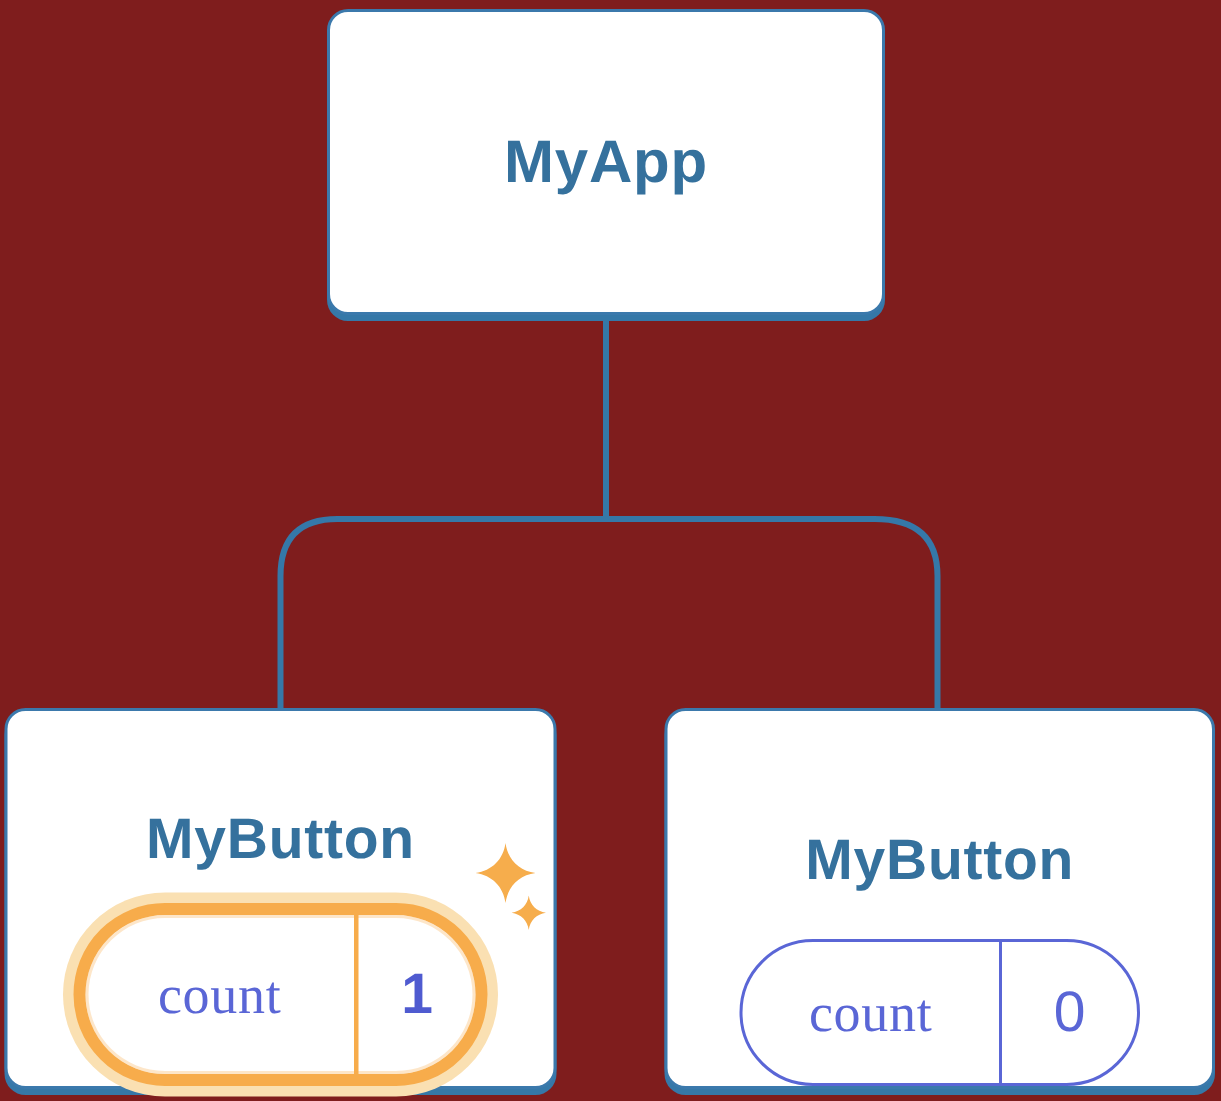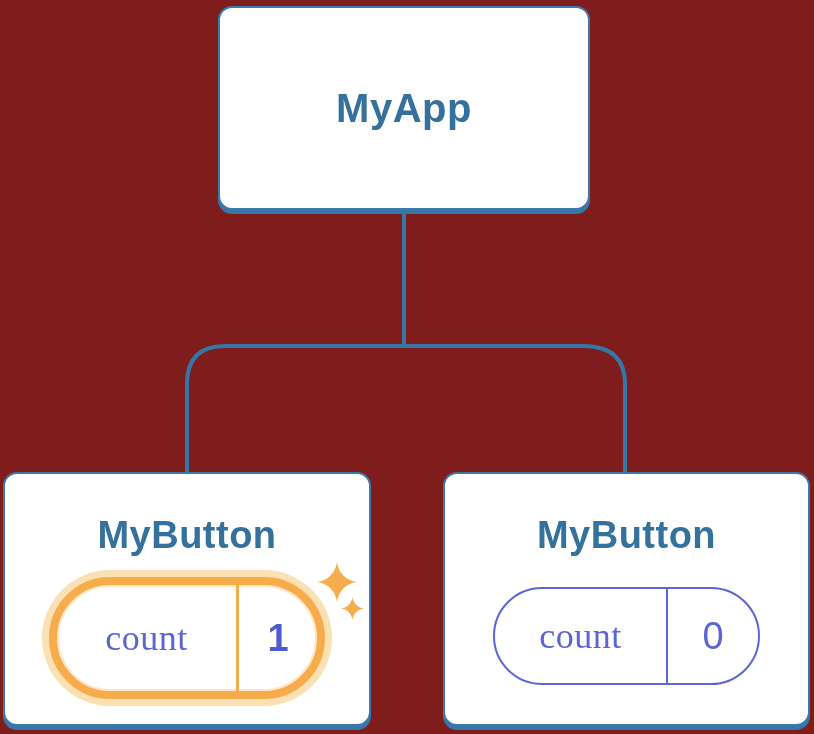--- a/index.html
+++ b/index.html
@@ -32,20 +32,21 @@
     align-items: center;
     justify-content: center;
   }
   .card-child {
     top: 472px;
     width: 368px; height: 254px;
     display: flex;
     flex-direction: column;
     align-items: center;
     padding-top: 40px;
+    justify-content: flex-end;
   }
   .card-child-0 { left: 3px; }
   .card-child-1 { left: 443px; width: 367px; }
   .root-title {
     font-size: 40px;
     font-weight: 700;
     color: #35719D;
     letter-spacing: 0.5px;
   }
   .child-title {

